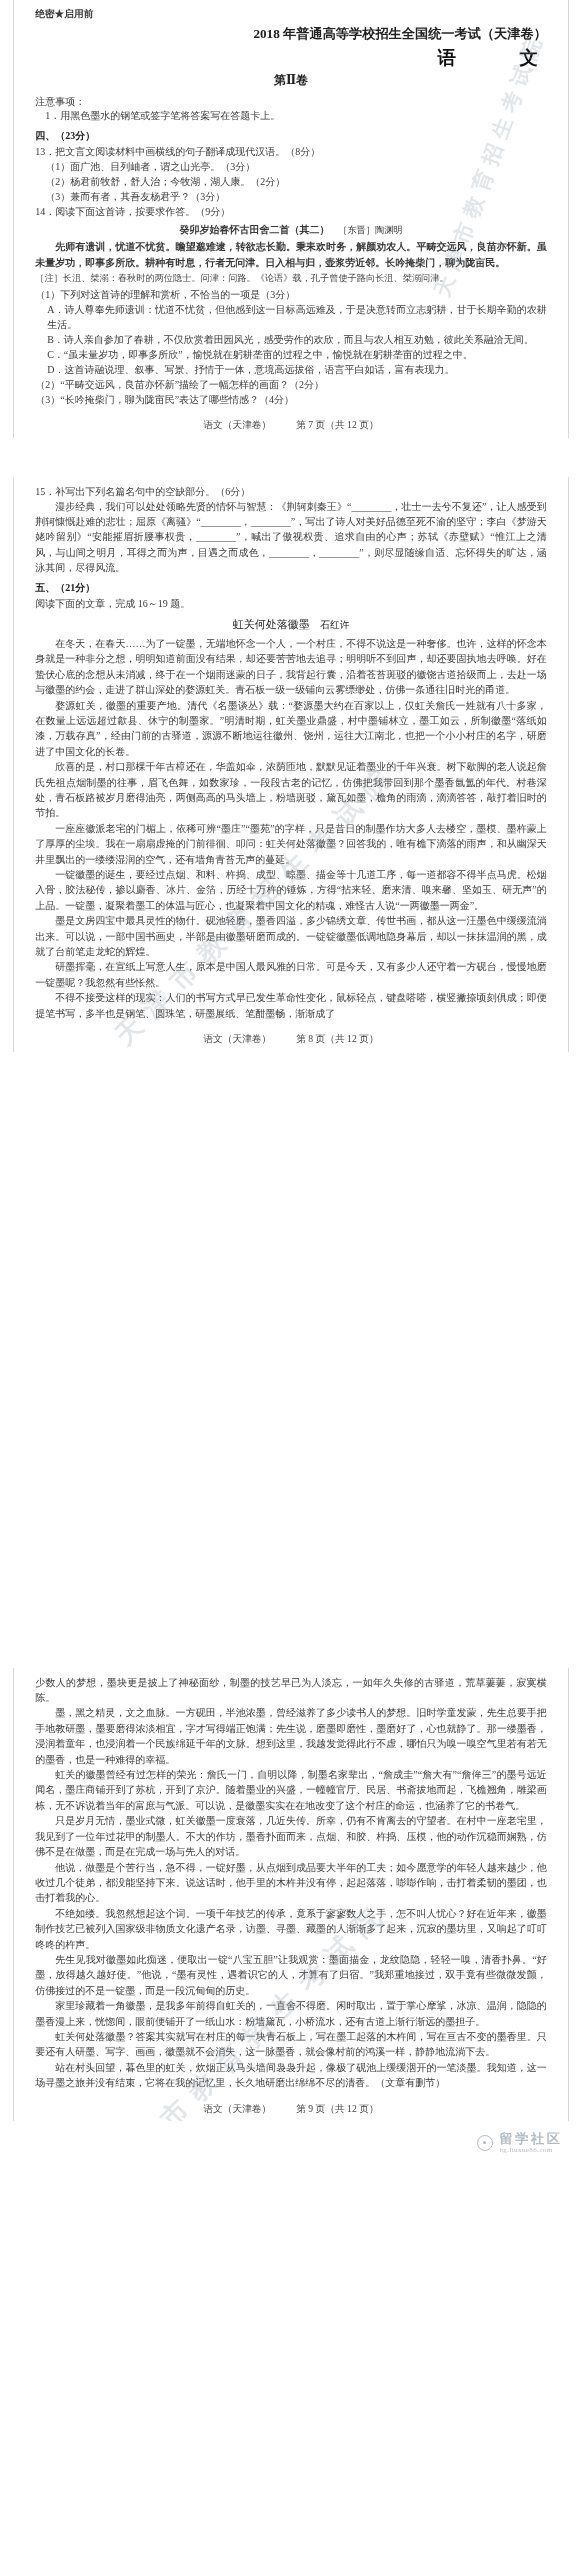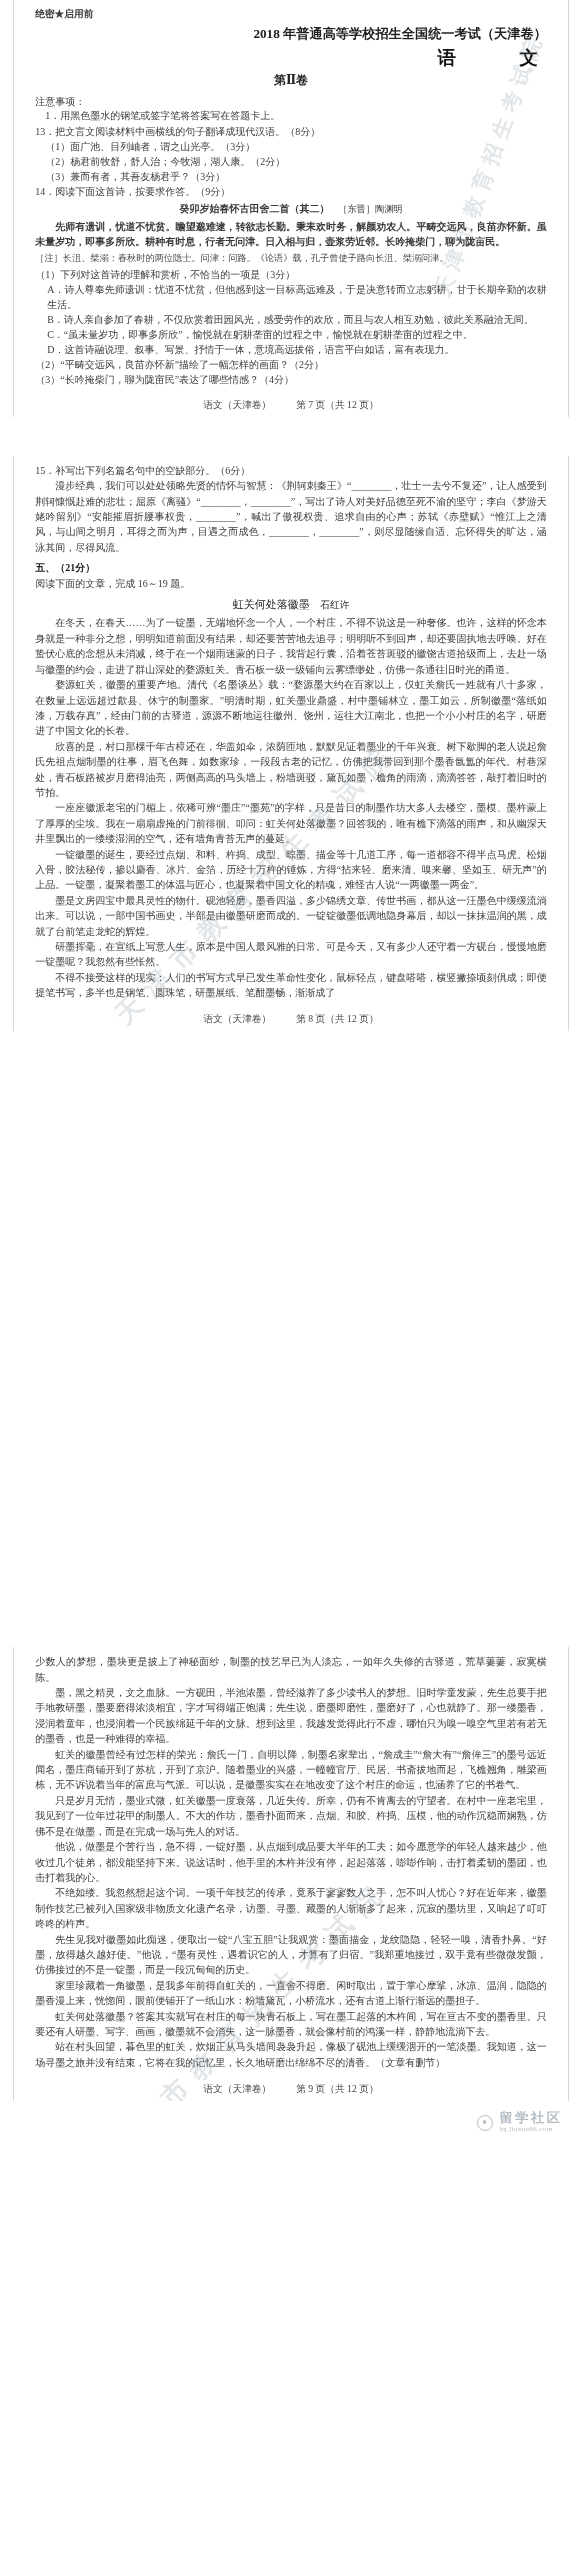--- a/index.html
+++ b/index.html
@@ -74,20 +74,21 @@
     <div class="secrecy">绝密★启用前</div>
     <div class="exam-title">2018 年普通高等学校招生全国统一考试（天津卷）</div>
     <div class="subject">语　　文</div>
     <div class="volume">第Ⅱ卷</div>
 
     <div>
       <div class="notes-heading">注意事项：</div>
       <p class="note-item">1．用黑色墨水的钢笔或签字笔将答案写在答题卡上。</p>
     </div>
 
+    <div class="sec-heading">四、（23分）</div>
 
     <p class="stem">13．把文言文阅读材料中画横线的句子翻译成现代汉语。（8分）</p>
     <p class="q-sub">（1）面广池、目列岫者，谓之山光亭。（3分）</p>
     <p class="q-sub">（2）杨君前牧舒，舒人治；今牧湖，湖人康。（2分）</p>
     <p class="q-sub">（3）兼而有者，其吾友杨君乎？（3分）</p>
 
     <p class="stem">14．阅读下面这首诗，按要求作答。（9分）</p>
     <div class="poem-head">
       <span>癸卯岁始春怀古田舍二首（其二）</span><span class="poem-author">［东晋］陶渊明</span>
     </div>

